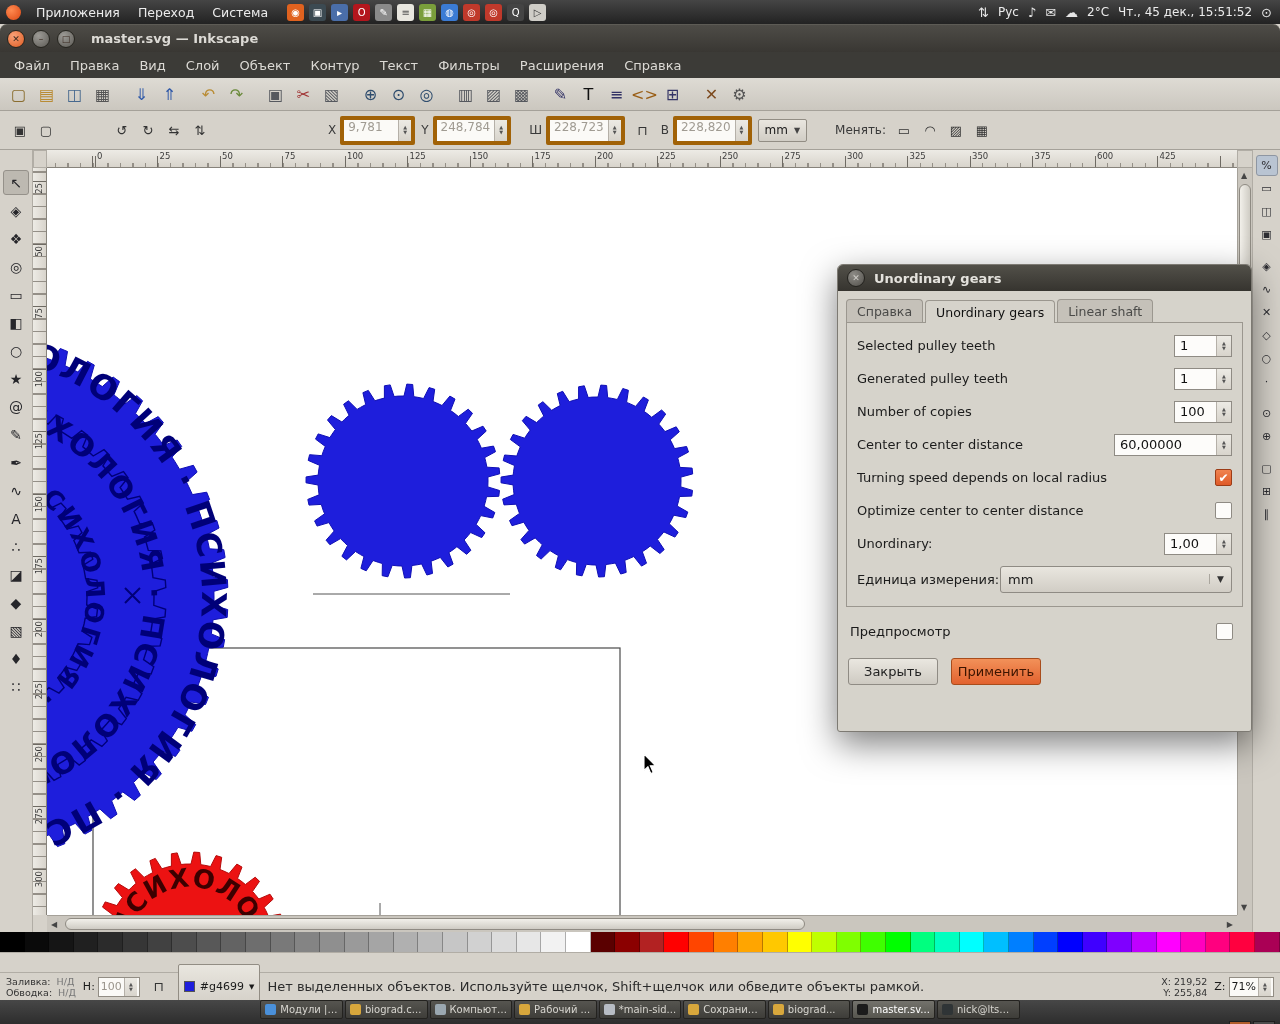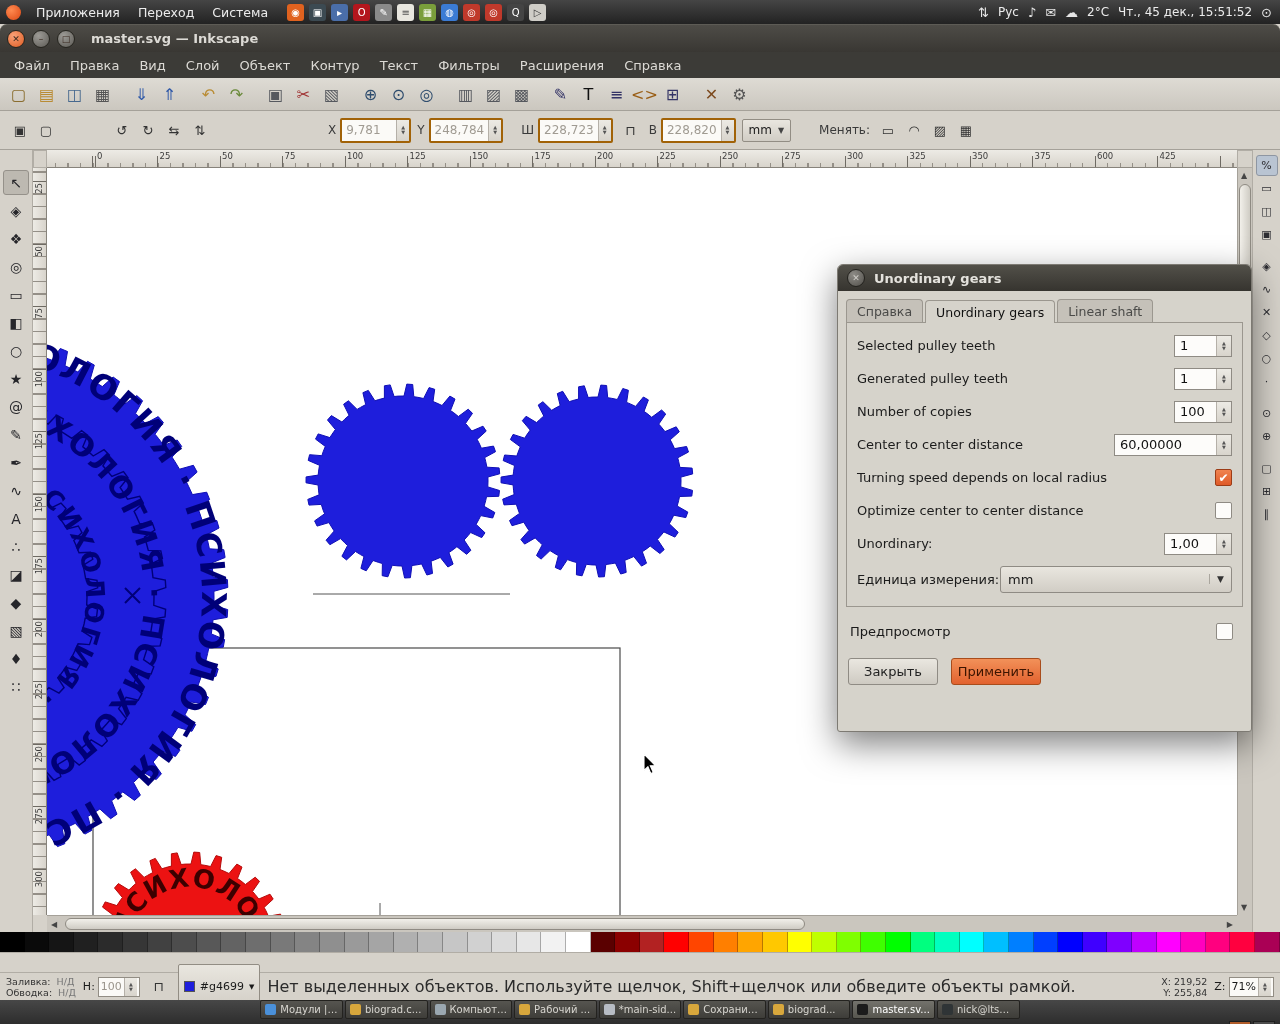--- a/index.html
+++ b/index.html
@@ -38,21 +38,21 @@
         font-size:16px;border-radius:3px;flex:none;}
   .tsep{width:10px;flex:none;}
   .optbar{position:absolute;left:0;top:111px;width:1280px;height:39px;
           background:#d6d2ca;border-bottom:1px solid #a5a199;display:flex;align-items:center;
           gap:6px;padding-left:8px;box-sizing:border-box;}
   .optgroup{display:flex;align-items:center;gap:2px;}
   .sbtn{width:24px;height:24px;display:inline-flex;align-items:center;justify-content:center;font-size:13px;
         border-radius:3px;color:#333;flex:none;}
   .field{display:flex;align-items:center;gap:4px;}
   .flabel{font-size:12px;color:#3a3a3a;}
-  .spinbox{background:#fbfaf7;border:2px solid #a16207;border-radius:2px;height:21px;display:flex;align-items:center;}
+  .spinbox{background:#fbfaf7;border:4px solid #a16207;border-radius:2px;height:21px;display:flex;align-items:flex-start;}
   .spinbox .val{padding:0 4px;min-width:46px;font-size:12px;color:#a09b92;}
   .ud{width:13px;height:100%;border-left:1px solid #b5b0a8;display:flex;flex-direction:column;
       align-items:center;justify-content:center;color:#555;background:linear-gradient(#eceae4,#d8d4cc);box-sizing:border-box;}
   .ud i{font-size:5px;line-height:5px;}
   .unitbox{height:21px;background:linear-gradient(#e9e6df,#d1cdc5);border:1px solid #928d84;border-radius:2px;
            display:flex;align-items:center;gap:6px;padding:0 6px;font-size:12px;}
   .unitbox .arr{font-size:8px;color:#444;}
 
   
   .corner{position:absolute;background:#d6d2ca;border:1px solid #b1ada5;box-sizing:border-box;}
@@ -111,21 +111,21 @@
   .fsblock{font-size:9.5px;line-height:11px;color:#333;}
   .fsrow{display:flex;gap:6px;}
   .fsval{color:#777;}
   .mini-spin{background:#fbfaf7;border:1px solid #928d84;height:18px;display:inline-flex;align-items:center;
              padding:0 2px;gap:2px;font-size:11px;}
   .dim{color:#9a958c;}
   .layercombo{height:20px;background:linear-gradient(#e9e6df,#d1cdc5);border:1px solid #928d84;border-radius:2px;
               display:inline-flex;align-items:center;gap:5px;padding:12px 5px;font-size:11px;}
   .laybullet{width:9px;height:9px;background:#1e1edc;border:1px solid #555;}
   .layercombo .arr{font-size:7px;}
-  .sbmsg{flex:1;overflow:hidden;white-space:nowrap;text-overflow:ellipsis;color:#2b2b2b;font-size:16px;}
+  .sbmsg{flex:1;overflow:hidden;white-space:nowrap;text-overflow:ellipsis;color:#2b2b2b;font-size:13px;}
   .coords{font-size:9.5px;line-height:11px;text-align:right;color:#333;}
   .zoomblock{display:flex;align-items:center;gap:3px;}
   .taskbar{position:absolute;left:0;top:1000px;width:1280px;height:24px;
            background:linear-gradient(#474747,#2d2d2d);display:flex;align-items:center;gap:2px;
            padding:0 3px;box-sizing:border-box;flex-direction:column;}
   .task{flex:1;max-width:117px;height:19px;background:linear-gradient(#565550,#3e3d39);
         border:1px solid #23221f;border-radius:2px;color:#d8d6d0;font-size:10px;
         display:flex;align-items:center;gap:4px;padding:0 4px;overflow:hidden;white-space:nowrap;box-sizing:border-box;}
   .task.active{background:linear-gradient(#73726c,#57564f);color:#fff;}
   .ticon{width:11px;height:11px;border-radius:2px;flex:none;}

